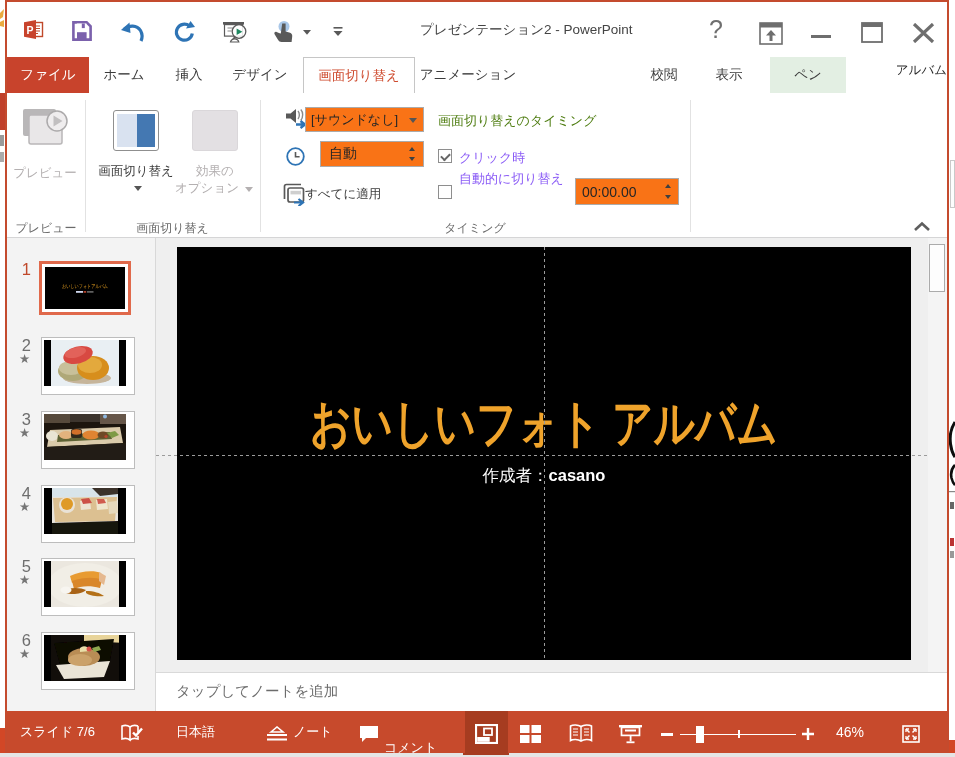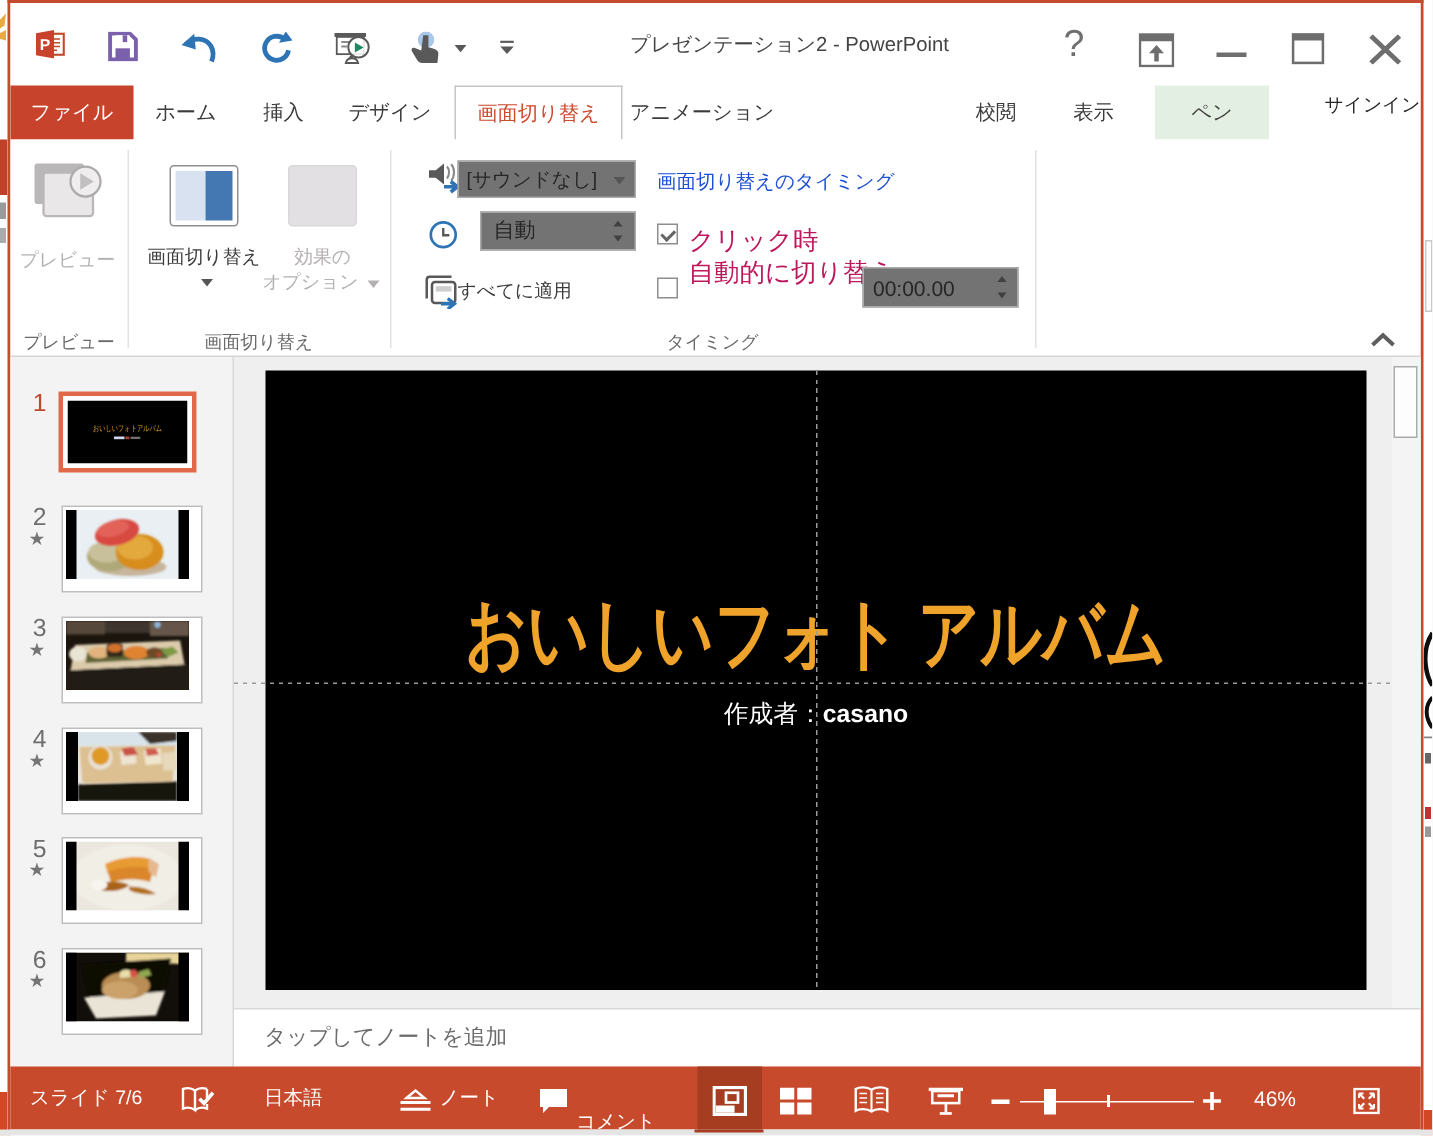--- a/index.html
+++ b/index.html
@@ -17,23 +17,23 @@
   .editor{position:absolute;left:149px;top:0;right:0;height:434px;background:#EFEFEF;}
   .notesbar{position:absolute;left:149px;right:0;bottom:0;height:39px;background:#fff;border-top:1px solid #D9D9D9;box-sizing:border-box;}
   .statusbar{position:absolute;left:0;bottom:4px;width:100%;height:42px;background:#C74A2C;}
   .tab{position:absolute;top:0;height:36px;display:flex;align-items:center;justify-content:center;
        font-size:13.5px;color:#3B3B3B;white-space:nowrap;}
   .tab.selected{background:#fff;border:1px solid #C6C6C6;border-bottom:none;color:#CE4A2D;box-sizing:border-box;}
   .grouplabel{position:absolute;top:127px;font-size:12px;color:#6A6A6A;text-align:center;white-space:nowrap;}
   .gsep{position:absolute;top:7px;height:132px;width:1px;background:#E2E2E2;}
   .btnlabel{font-size:12.5px;color:#3B3B3B;text-align:center;white-space:nowrap;}
   .disabled{color:#B4B0B1;}
-  .fieldbox{position:absolute;border:1px solid #ABABAB;background:#737373;box-sizing:border-box;font-size:13px;color:#262626;display:flex;align-items:center;}
+  .fieldbox{position:absolute;border:1px solid #ABABAB;background:#f97316;box-sizing:border-box;font-size:13px;color:#262626;display:flex;align-items:center;}
   .cb{position:absolute;width:14px;height:14px;border:1px solid #8E8E8E;background:#fff;box-sizing:border-box;}
-  .cblabel{position:absolute;font-size:17px;color:#be185d;white-space:nowrap;}
+  .cblabel{position:absolute;font-size:13px;color:#8b5cf6;white-space:nowrap;}
   .thumbnum{position:absolute;font-size:16.5px;color:#6E6E6E;width:20px;text-align:right;line-height:1;}
   .star{position:absolute;font-size:12.5px;color:#757575;line-height:1;}
   .star::before{content:"\2605";}
   .thumb{position:absolute;left:34px;width:88px;height:52px;background:#fff;border:1px solid #BDBDBD;padding:2px;box-sizing:content-box;}
   .thumb svg{display:block;}
   .statustext{position:absolute;color:#fff;font-size:13px;white-space:nowrap;top:0;height:42px;display:flex;align-items:center;}
   .dd{width:0;height:0;border-left:4px solid transparent;border-right:4px solid transparent;border-top:5px solid #555;}
   .spin-up{width:0;height:0;border-left:3.5px solid transparent;border-right:3.5px solid transparent;border-bottom:4.5px solid #404040;}
   .spin-down{width:0;height:0;border-left:3.5px solid transparent;border-right:3.5px solid transparent;border-top:4.5px solid #404040;}
   .cb.checked::after{content:"";position:absolute;left:2px;top:2.5px;width:7px;height:4px;border-left:2px solid #666;border-bottom:2px solid #666;transform:rotate(-45deg);}
@@ -128,21 +128,21 @@
     <div class="tabrow">
       <div class="tab" style="left:0;width:82px;background:#C8432C;color:#fff;">ファイル</div>
       <div class="tab" style="left:85px;width:64px;">ホーム</div>
       <div class="tab" style="left:150px;width:64px;">挿入</div>
       <div class="tab" style="left:214px;width:78px;">デザイン</div>
       <div class="tab selected" style="left:296px;width:112px;">画面切り替え</div>
       <div class="tab" style="left:413px;width:96px;">アニメーション</div>
       <div class="tab" style="left:626px;width:62px;">校閲</div>
       <div class="tab" style="left:690px;width:64px;">表示</div>
       <div class="tab" style="left:763px;width:76px;background:#E3EFE3;">ペン</div>
-      <div class="ab" style="right:0;top:5px;font-size:12.5px;color:#262626;white-space:nowrap;">サインイン</div>
+      <div class="ab" style="right:0;top:5px;font-size:12.5px;color:#262626;white-space:nowrap;">アルバム</div>
     </div>
 
     <div class="ribbon">
 
       <svg class="ab" style="left:14px;top:15px" width="48" height="44" viewBox="0 0 48 44">
         <rect x="2" y="1" width="33" height="27" rx="2" fill="#B9B7B8"></rect>
         <rect x="8" y="7" width="33" height="29" rx="2" fill="#E9E7E8" stroke="#B9B7B8" stroke-width="1.5"></rect>
         <circle cx="36" cy="13" r="10" fill="#EFEDEE" stroke="#ACAAAB" stroke-width="1.5"></circle>
         <path d="M32.5 7.5 L41.5 13 L32.5 18.5 Z" fill="#C1BFC0"></path>
       </svg>
@@ -181,21 +181,21 @@
         <div class="spin-up" style="position:absolute;right:8px;top:5px;"></div>
         <div class="spin-down" style="position:absolute;right:8px;bottom:5px;"></div>
       </div>
       <svg class="ab" style="left:276px;top:90px" width="23" height="23" viewBox="0 0 23 23">
         <path d="M1.5 16 V3.5 Q1.5 1.5 3.5 1.5 H18" fill="none" stroke="#595959" stroke-width="1.7"></path>
         <rect x="5" y="5" width="15.5" height="14" rx="2" fill="#fff" stroke="#595959" stroke-width="1.7"></rect>
         <rect x="7.5" y="7.8" width="10.5" height="3.6" fill="#CFCFCF"></rect>
         <path d="M11 19.5 h7.5 M15.5 16 l4.5 3.5 l-4.5 3.5" fill="none" stroke="#2E74B5" stroke-width="2.2"></path>
       </svg>
       <div class="ab btnlabel" style="left:298px;top:93px;text-align:right;">すべてに適用</div>
-      <div class="ab" style="left:431px;top:19px;font-size:13px;color:#1d4ed8;white-space:nowrap;">画面切り替えのタイミング</div>
+      <div class="ab" style="left:431px;top:19px;font-size:13px;color:#4d7c0f;white-space:nowrap;">画面切り替えのタイミング</div>
       <div class="cb checked" style="left:431px;top:56px;"></div>
       <div class="cblabel" style="left:452px;top:56px;">クリック時</div>
       <div class="cb" style="left:431px;top:92px;"></div>
       <div class="cblabel" style="left:452px;top:77px;">自動的に切り替え</div>
       <div class="fieldbox" style="left:568px;top:85px;width:104px;height:27px;">
         <span style="padding-left:6px;font-size:14px;text-align:center;">00:00.00</span>
         <div class="spin-up" style="position:absolute;right:7px;top:5px;"></div>
         <div class="spin-down" style="position:absolute;right:7px;bottom:5px;"></div>
       </div>
       <div class="gsep" style="left:683px;"></div>

